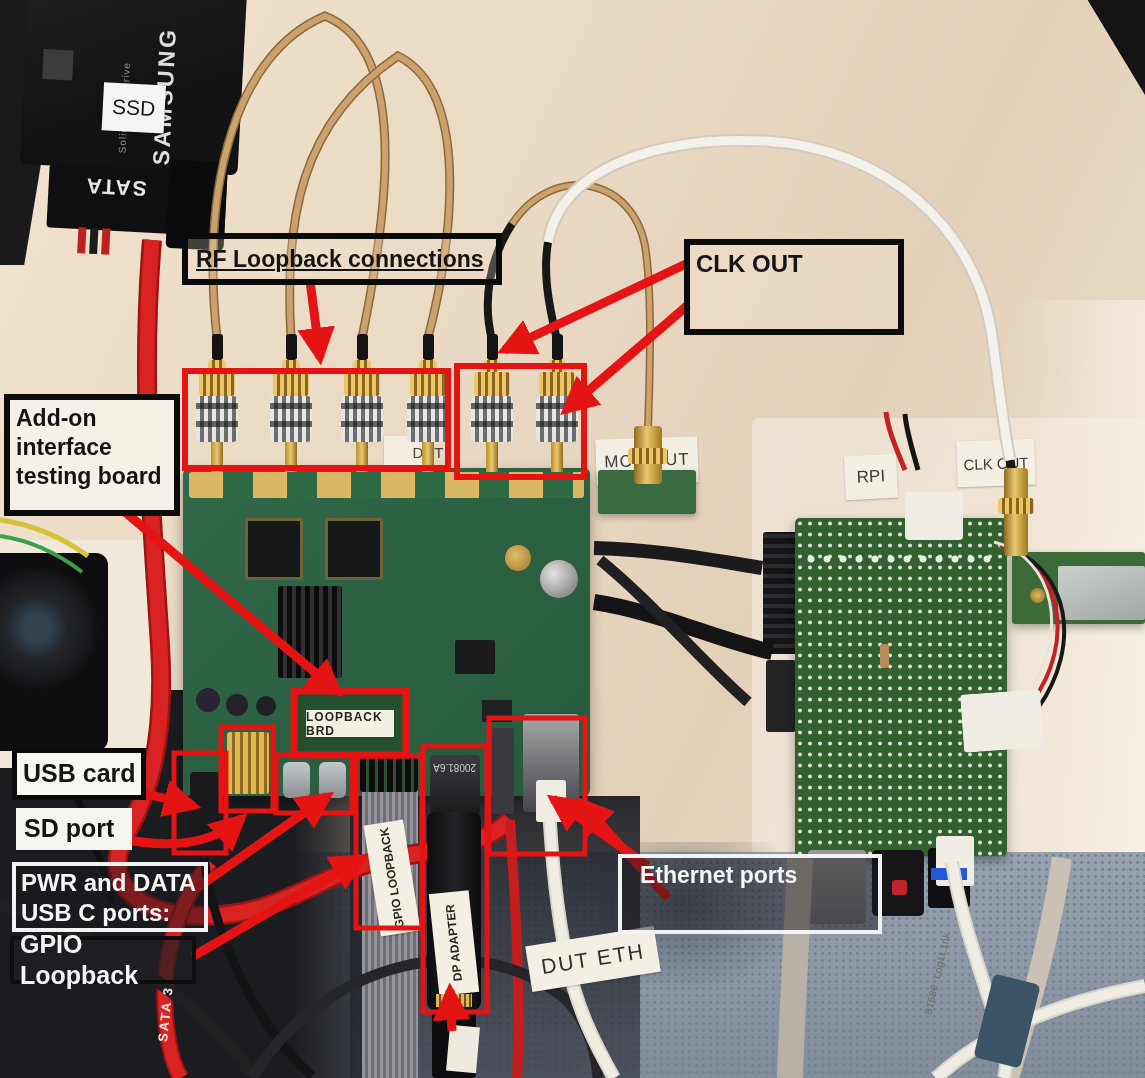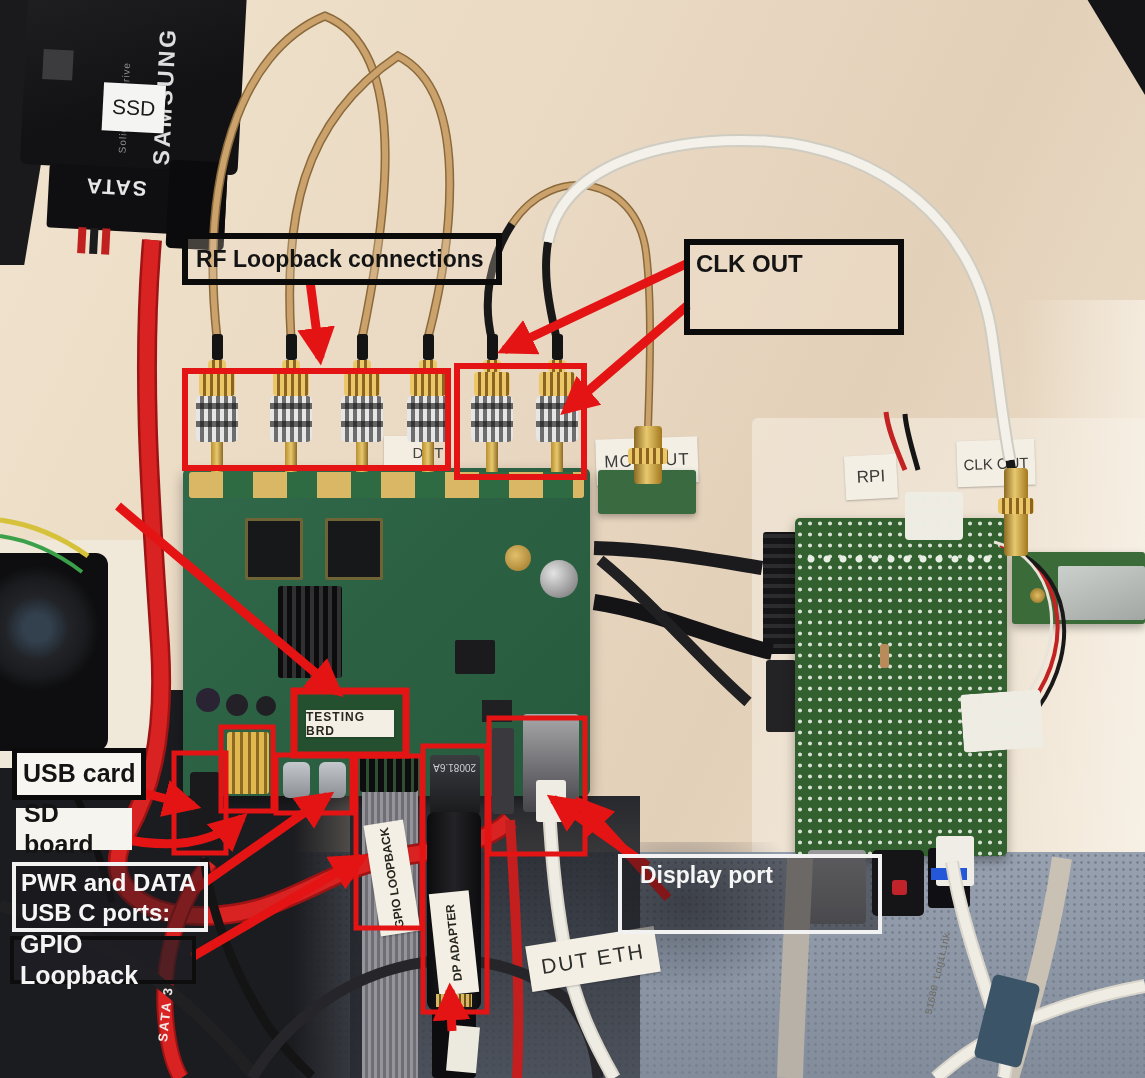--- a/index.html
+++ b/index.html
@@ -94,21 +94,21 @@
        background:radial-gradient(circle at 40% 40%,#e2c06a,#9a7428);"></div>
   <div class="a" style="left:455px;top:640px;width:40px;height:34px;background:#1b1b1d;z-index:4;border-radius:2px;"></div>
   <div class="a" style="left:482px;top:700px;width:30px;height:22px;background:#202022;z-index:4;"></div>
   <div class="a" style="left:196px;top:688px;width:24px;height:24px;border-radius:50%;background:#2a2333;z-index:4;"></div>
   <div class="a" style="left:226px;top:694px;width:22px;height:22px;border-radius:50%;background:#232027;z-index:4;"></div>
   <div class="a" style="left:256px;top:696px;width:20px;height:20px;border-radius:50%;background:#1f1f24;z-index:4;"></div>
 
   <div class="a" style="left:296px;top:694px;width:108px;height:58px;
        background:#24502f;border-radius:3px;z-index:4;"></div>
   <div class="a sticker" style="left:306px;top:710px;width:88px;height:27px;z-index:4;">
-    <span style="font-size:12px;font-weight:bold;letter-spacing:1px;">TESTING BRD</span>
+    <span style="font-size:12px;font-weight:bold;letter-spacing:1px;">LOOPBACK BRD</span>
   </div>
 
   <div class="a sticker" style="left:596px;top:438px;width:102px;height:46px;transform:rotate(-2deg);z-index:4;">
     <span style="font-size:17px;letter-spacing:1px;color:#3a3a38;">MCS OUT</span>
   </div>
   <div class="a sticker" style="left:845px;top:455px;width:52px;height:44px;transform:rotate(-3deg);z-index:4;">
     <span style="font-size:17px;color:#3a3a38;">RPI</span>
   </div>
   <div class="a sticker" style="left:957px;top:440px;width:78px;height:46px;transform:rotate(-2deg);z-index:4;">
     <span style="font-size:15px;color:#3a3a38;">CLK OUT</span>
@@ -323,48 +323,54 @@
       <path d="M118,838 Q200,856 242,818" marker-end="url(#ah)"></path>
       <line x1="194" y1="890" x2="328" y2="796" marker-end="url(#ah)"></line>
       <line x1="192" y1="957" x2="362" y2="858" marker-end="url(#ah)"></line>
       <line x1="452" y1="1031" x2="450" y2="990" marker-end="url(#ah)"></line>
       <line x1="648" y1="866" x2="553" y2="799" marker-end="url(#ah)"></line>
       <line x1="668" y1="898" x2="581" y2="802" marker-end="url(#ah)"></line>
     </g>
   </svg>
 
   <div class="a lbl box-k" style="left:182px;top:233px;width:300px;height:40px;background:rgba(238,222,202,.25);
-              font-size:23px;display:flex;align-items:center;padding-left:8px;z-index:8;">
+              font-size:23px;display:flex;align-items:center;padding-left:8px;z-index:8;text-decoration:underline;">
     <span>RF Loopback connections</span>
   </div>
 
   <div class="a lbl box-k" style="left:684px;top:239px;width:196px;height:76px;background:rgba(238,222,202,.55);
               font-size:24px;padding:4px 6px;z-index:8;">
     <div>CLK OUT</div>
   </div>
 
+  <div class="a lbl box-k" style="left:4px;top:394px;width:152px;height:102px;background:#f6f1e7;
+              font-size:23px;padding:4px 6px;z-index:8;">
+    <div>Add-on</div>
+    <div>interface</div>
+    <div>testing board</div>
+  </div>
 
   <div class="a lbl box-k" style="left:12px;top:748px;width:118px;height:42px;background:#f8f6f1;border-width:5px;
               font-size:25px;display:flex;align-items:center;padding-left:6px;z-index:8;">
     <span>USB card</span>
   </div>
 
   <div class="a lbl" style="left:16px;top:808px;width:108px;height:42px;background:#f6f4ef;color:#141414;
               font-size:25px;display:flex;align-items:center;padding-left:8px;z-index:8;">
-    <span>SD board</span>
+    <span>SD port</span>
   </div>
 
   <div class="a lbl box-w" style="left:12px;top:862px;width:178px;height:58px;font-size:24px;padding:2px 5px;z-index:8;">
     <div>PWR and DATA</div>
     <div>USB C ports:</div>
   </div>
 
   <div class="a lbl" style="left:10px;top:936px;width:172px;height:40px;border:4px solid #0d0d0d;background:rgba(30,31,36,.72);
               color:#f4f4f4;font-size:25px;display:flex;align-items:center;padding-left:6px;z-index:8;">
     <span>GPIO Loopback</span>
   </div>
 
   <div class="a lbl box-w" style="left:618px;top:854px;width:244px;height:66px;font-size:23px;padding:3px 6px;z-index:8;">
-    <div style="padding-left:12px;">Display port</div>
+    <div style="padding-left:12px;">Ethernet ports</div>
   </div>
 
 
 </div>
 
 </body></html>

